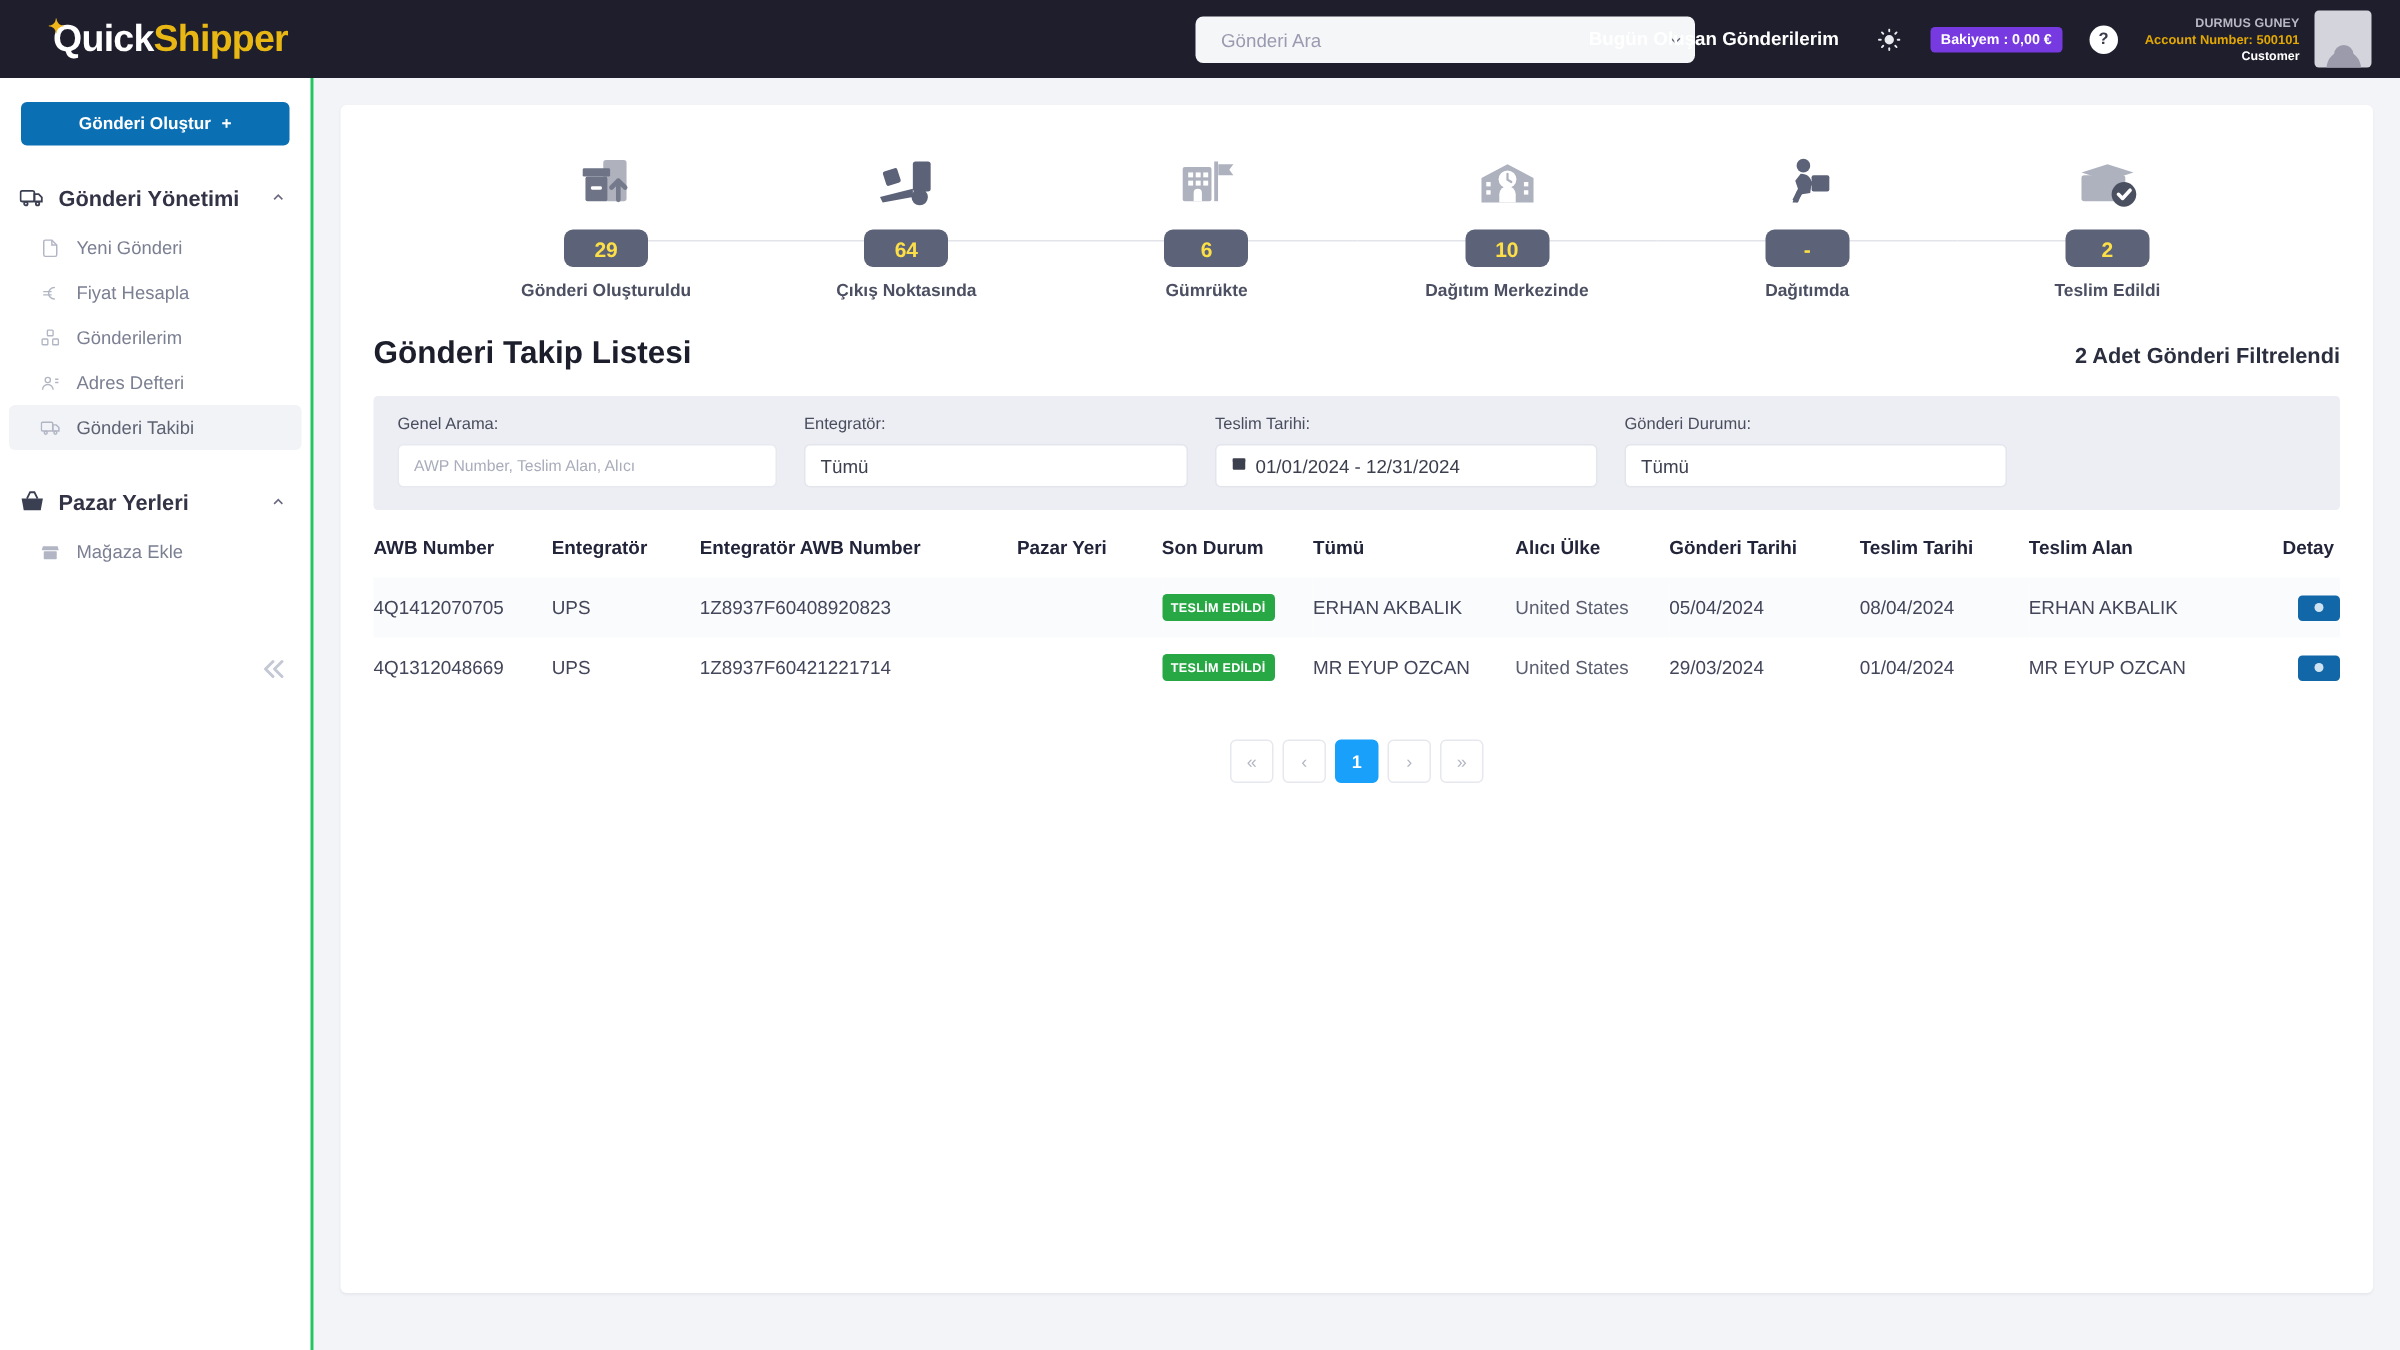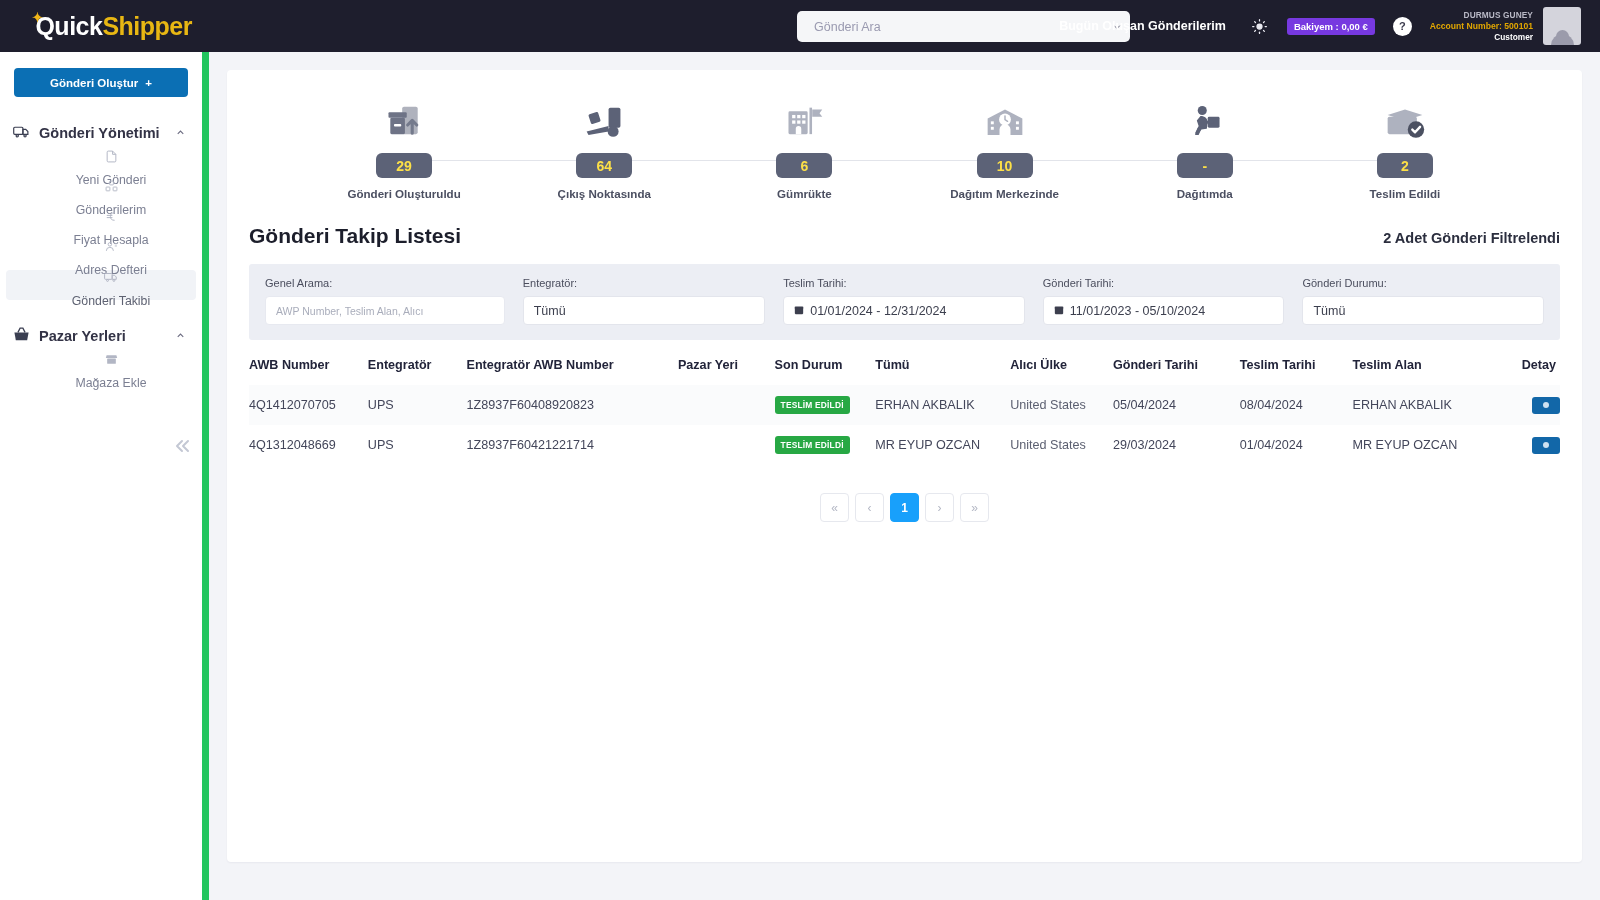--- a/index.html
+++ b/index.html
@@ -58,38 +58,38 @@
   .avatar .body { width: 23px; height: 12px; border-radius: 12px 12px 0 0; background: #9b9bab; position: absolute; margin-bottom: -1px; }
   .avatar-inner { position: relative; display: flex; flex-direction: column; align-items: center; justify-content: flex-end; height: 100%; padding-bottom: 0; }
   .avatar .head { margin-bottom: 2px; z-index: 2; }
 
   
   .body { flex: 1; display: flex; min-height: 0; }
 
   
   .sidebar {
     width: 209px; flex: 0 0 209px; background: #ffffff; position: relative;
-    border-right: 7px solid #22c55e; padding-top: 16px;
+    border-right: 2px solid #22c55e; padding-top: 16px;
   }
   .create-btn {
     margin: 0 14px 0 14px; height: 29px; background: #0b6fb4; color: #fff;
     border-radius: 4px; font-size: 11.5px; font-weight: bold;
     display: flex; align-items: center; justify-content: center; gap: 7px;
   }
   .nav-group-title {
     display: flex; align-items: center; gap: 9px;
     padding: 0 16px 0 13px; height: 34px; margin-top: 19px;
     color: #333346; font-size: 14.5px; font-weight: bold;
   }
   .nav-group-title .gtext { flex: 1; }
   .nav-group-title .caret { color: #6b6b80; font-size: 10px; }
   .nav-item {
     display: flex; align-items: center; gap: 10px;
     height: 30px; padding-left: 20px; margin: 0 6px;
-    color: #7b7f92; font-size: 12.3px; border-radius: 4px; flex-direction: column;
+    color: #7b7f92; font-size: 12.3px; border-radius: 4px;
   }
   .nav-item.active { background: #f1f3f7; color: #5e6272; }
   .nav-item .ico { width: 15px; display: flex; align-items: center; justify-content: center; color: #b2b6c4; }
   .collapse-btn {
     position: absolute; left: 169px; top: 382px; color: #c4c8d4; font-size: 21px;
     line-height: 1; font-weight: 300;
   }
 
   
   .main { flex: 1; background: #f3f4f8; padding: 18px 18px 0 18px; min-width: 0; }
@@ -262,38 +262,38 @@
           <svg width="13" height="13" viewBox="0 0 24 24" fill="none" stroke="currentColor" stroke-width="1.8">
               <path d="M14 2H6a2 2 0 0 0-2 2v16a2 2 0 0 0 2 2h12a2 2 0 0 0 2-2V8z"></path>
               <polyline points="14 2 14 8 20 8"></polyline>
             </svg>
         </span>
         <span>Yeni Gönderi</span>
       </div>
 
       <div class="nav-item">
         <span class="ico">
+          <svg width="13" height="13" viewBox="0 0 24 24" fill="none" stroke="currentColor" stroke-width="1.8" stroke-linecap="round">
+              <path d="M17 5a7 7 0 1 0 0 14"></path>
+              <line x1="4" y1="10" x2="13" y2="10"></line>
+              <line x1="4" y1="14" x2="13" y2="14"></line>
+            </svg>
+        </span>
+        <span>Fiyat Hesapla</span>
+      </div>
+
+      <div class="nav-item">
+        <span class="ico">
           <svg width="13" height="13" viewBox="0 0 24 24" fill="none" stroke="currentColor" stroke-width="1.7">
               <rect x="8.5" y="2" width="7" height="7" rx="1"></rect>
               <rect x="2" y="13" width="7" height="7" rx="1"></rect>
               <rect x="15" y="13" width="7" height="7" rx="1"></rect>
             </svg>
         </span>
         <span>Gönderilerim</span>
-      </div>
-
-      <div class="nav-item">
-        <span class="ico">
-          <svg width="13" height="13" viewBox="0 0 24 24" fill="none" stroke="currentColor" stroke-width="1.8" stroke-linecap="round">
-              <path d="M17 5a7 7 0 1 0 0 14"></path>
-              <line x1="4" y1="10" x2="13" y2="10"></line>
-              <line x1="4" y1="14" x2="13" y2="14"></line>
-            </svg>
-        </span>
-        <span>Fiyat Hesapla</span>
       </div>
 
       <div class="nav-item">
         <span class="ico">
           <svg width="13" height="13" viewBox="0 0 24 24" fill="none" stroke="currentColor" stroke-width="1.7">
               <circle cx="9" cy="8" r="3.2"></circle>
               <path d="M2.5 20a6.5 6.5 0 0 1 13 0"></path>
               <line x1="18" y1="7" x2="22" y2="7"></line>
               <line x1="18" y1="11" x2="22" y2="11"></line>
             </svg>
@@ -471,32 +471,20 @@
           <div class="filter f3">
             <label>Teslim Tarihi:</label>
             <div class="ctl">
               <span class="cal-ico">
                 <svg width="10" height="10" viewBox="0 0 24 24" fill="currentColor">
                     <rect x="2" y="4" width="20" height="18" rx="2"></rect>
                     <rect x="2" y="4" width="20" height="5" fill="#3c3f4e"></rect>
                   </svg>
               </span>
               <span>01/01/2024 - 12/31/2024</span>
-            </div>
-          </div>
-          <div class="filter f4">
-            <label>Gönderi Tarihi:</label>
-            <div class="ctl">
-              <span class="cal-ico">
-                <svg width="10" height="10" viewBox="0 0 24 24" fill="currentColor">
-                    <rect x="2" y="4" width="20" height="18" rx="2"></rect>
-                    <rect x="2" y="4" width="20" height="5" fill="#3c3f4e"></rect>
-                  </svg>
-              </span>
-              <span>11/01/2023 - 05/10/2024</span>
             </div>
           </div>
           <div class="filter f5">
             <label>Gönderi Durumu:</label>
             <div class="ctl">Tümü</div>
           </div>
         </div>
 
         <table>
           <thead>

